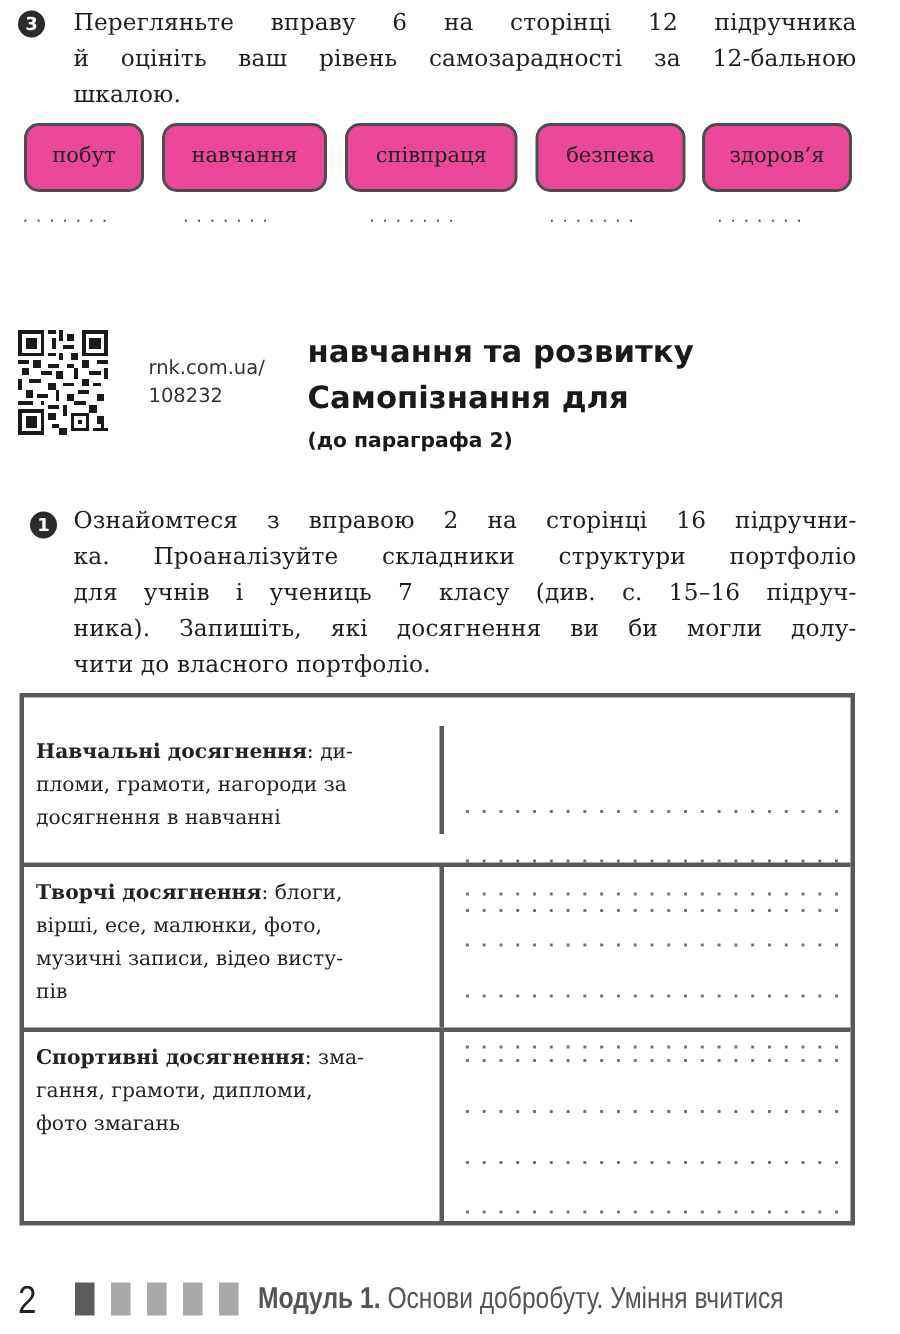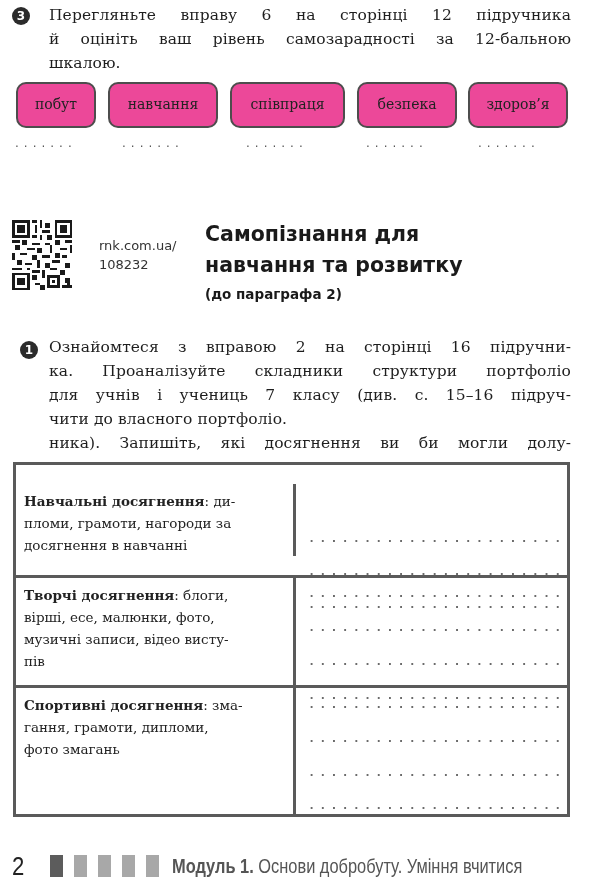--- a/index.html
+++ b/index.html
@@ -135,32 +135,32 @@
       <rect x="11" y="26" width="2" height="2"></rect>
     <rect x="20" y="26" width="4" height="1"></rect>
       <rect x="22" y="24" width="1" height="2"></rect>
   </g>
 </svg>
 <div class="link-text">
   <div>rnk.com.ua/</div>
   <div>108232</div>
 </div>
 <div class="section-title">
+  <div>навчання та розвитку</div>
   <div>Самопізнання для</div>
-  <div>навчання та розвитку</div>
 </div>
 <div class="section-sub">(до параграфа 2)</div>
 
 <div class="num-badge" style="left:20px; top:341px;">1</div>
 <div class="task-text" style="left:49px; top:335px; width:522px;">
   <span class="line">Ознайомтеся з вправою 2 на сторінці 16 підручни-</span>
   <span class="line">ка. Проаналізуйте складники структури портфоліо</span>
   <span class="line">для учнів і учениць 7 класу (див. с. 15–16 підруч-</span>
+  <span class="line">ника). Запишіть, які досягнення ви би могли долу-</span>
   <span class="line last">чити до власного портфоліо.</span>
-  <span class="line">ника). Запишіть, які досягнення ви би могли долу-</span>
 </div>
 
 <div class="tbl">
   <div class="row" style="height:110px;align-items:center;">
     <div class="cell-left">
       <b>Навчальні досягнення</b><span>: ди-</span><br>
       <span>пломи, грамоти, нагороди за</span><br>
       <span>досягнення в навчанні</span>
     </div>
     <div class="cell-right">

